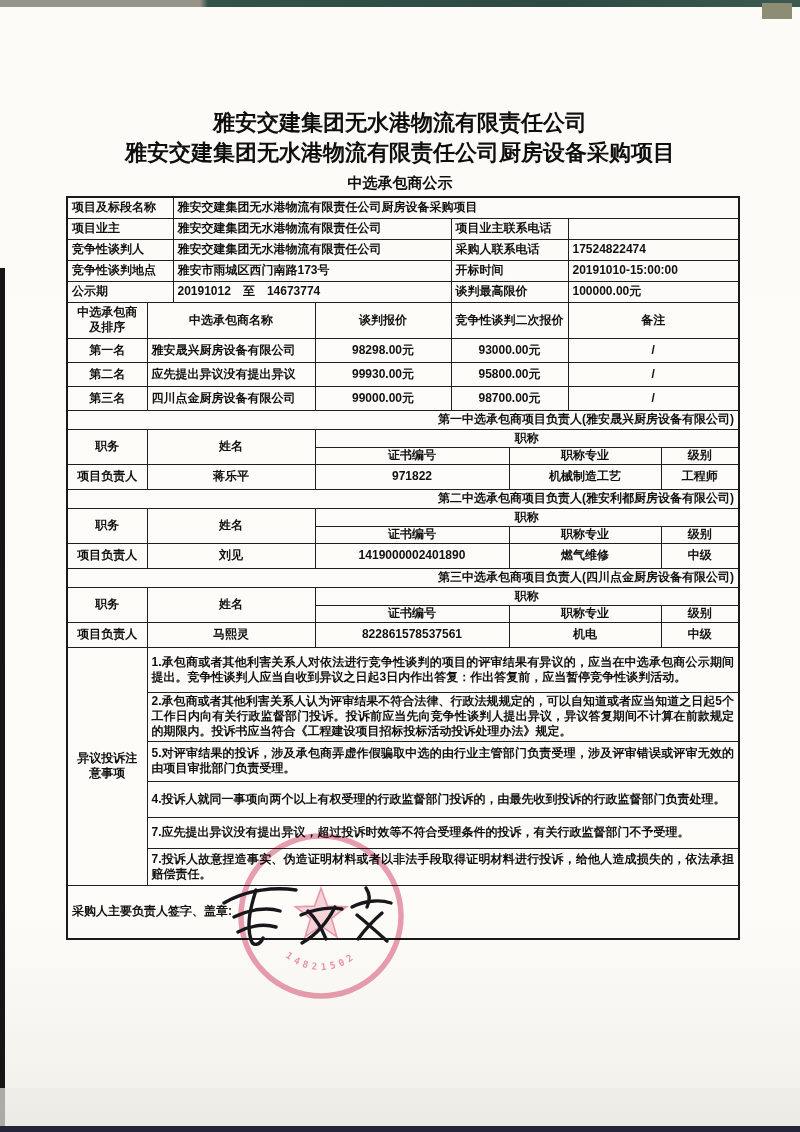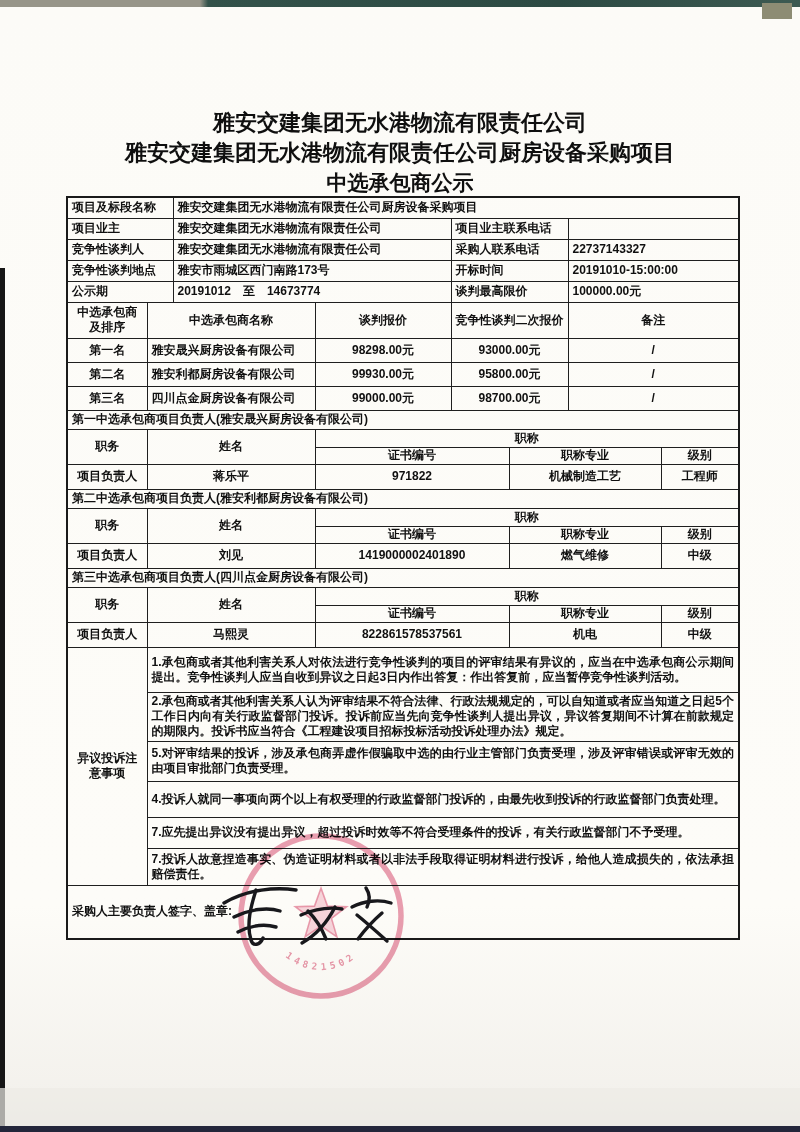--- a/index.html
+++ b/index.html
@@ -12,29 +12,29 @@
             background:linear-gradient(to right,#979589 0,#979589 25%,#33524a 26%,#2c4a43 70%,#3d5a52 100%);}
   .edge-top-right{position:absolute;right:8px;top:3px;width:30px;height:16px;background:#8d8c74;}
   .edge-left{position:absolute;left:0;top:268px;width:5px;bottom:0;background:#161616;}
   .edge-bottom{position:absolute;left:0;bottom:0;width:800px;height:6px;background:#23263a;}
   .bottom-wash{position:absolute;left:0;bottom:6px;width:800px;height:38px;background:#edebe5;opacity:.7;}
 
   
   .title-block{position:absolute;left:0;top:108px;width:800px;text-align:center;font-weight:bold;color:#0f0f0f;}
   .title-l1{font-size:22px;line-height:30px;}
   .title-l2{font-size:22px;line-height:30px;}
-  .title-l3{font-size:21px;line-height:29px;}
+  .title-l3{font-size:15px;line-height:29px;}
 
   
   table.doc{position:absolute;left:66px;top:196px;width:672px;border-collapse:collapse;table-layout:fixed;
             border:2px solid #1a1a1a;}
   table.doc td{border:1.5px solid #1f1f1f;font-weight:bold;font-size:12px;color:#101010;
                padding:0 4px;overflow:hidden;vertical-align:middle;line-height:1.25;}
   td.ctr{text-align:center;padding:0 2px;}
-  td.sec-title{text-align:left;font-size:12.5px;}
+  td.sec-title{text-align:right;font-size:12.5px;}
   td.para{font-size:12px;line-height:1.32;padding:3px 5px;text-align:justify;}
   td.obj-label{font-size:11px;text-align:center;padding:0 2px;letter-spacing:0;}
   td.sig-cell{font-size:12.5px;padding-left:5px;margin-top:44px;}
 
   
   .footer-note{position:absolute;left:64px;top:948px;width:678px;font-size:12.5px;font-weight:bold;
                line-height:1.5;color:#101010;text-align:justify;}
 
   
   .stamp{position:absolute;left:232px;top:827px;width:178px;height:178px;mix-blend-mode:multiply;opacity:.88;}
@@ -78,21 +78,21 @@
     <tr style="height:21px">
       <td colspan="2">项目业主</td>
       <td colspan="3">雅安交建集团无水港物流有限责任公司</td>
       <td colspan="2">项目业主联系电话</td>
       <td colspan="2"></td>
     </tr>
     <tr style="height:21px">
       <td colspan="2">竞争性谈判人</td>
       <td colspan="3">雅安交建集团无水港物流有限责任公司</td>
       <td colspan="2">采购人联系电话</td>
-      <td colspan="2">22737143327</td>
+      <td colspan="2">17524822474</td>
     </tr>
     <tr style="height:21px">
       <td colspan="2">竞争性谈判地点</td>
       <td colspan="3">雅安市雨城区西门南路173号</td>
       <td colspan="2">开标时间</td>
       <td colspan="2">20191010-15:00:00</td>
     </tr>
     <tr style="height:21px">
       <td colspan="2">公示期</td>
       <td colspan="3">20191012　至　14673774</td>
@@ -113,21 +113,21 @@
 
     <tr style="height:24px">
       <td class="ctr">第一名</td>
       <td colspan="2">雅安晟兴厨房设备有限公司</td>
       <td class="ctr" colspan="2">98298.00元</td>
       <td class="ctr" colspan="2">93000.00元</td>
       <td class="ctr" colspan="2">/</td>
     </tr>
     <tr style="height:24px">
       <td class="ctr">第二名</td>
-      <td colspan="2">雅安利都厨房设备有限公司</td>
+      <td colspan="2">应先提出异议没有提出异议</td>
       <td class="ctr" colspan="2">99930.00元</td>
       <td class="ctr" colspan="2">95800.00元</td>
       <td class="ctr" colspan="2">/</td>
     </tr>
     <tr style="height:24px">
       <td class="ctr">第三名</td>
       <td colspan="2">四川点金厨房设备有限公司</td>
       <td class="ctr" colspan="2">99000.00元</td>
       <td class="ctr" colspan="2">98700.00元</td>
       <td class="ctr" colspan="2">/</td>

